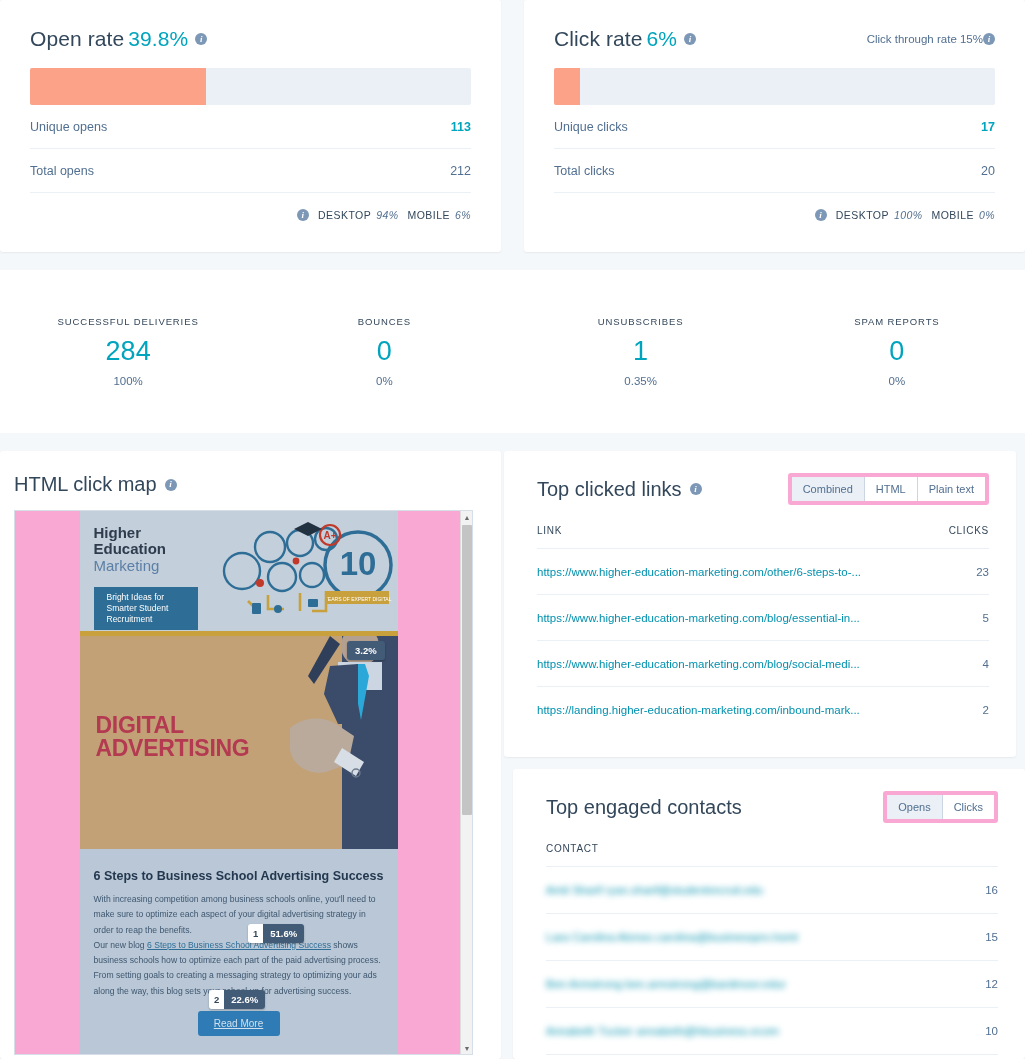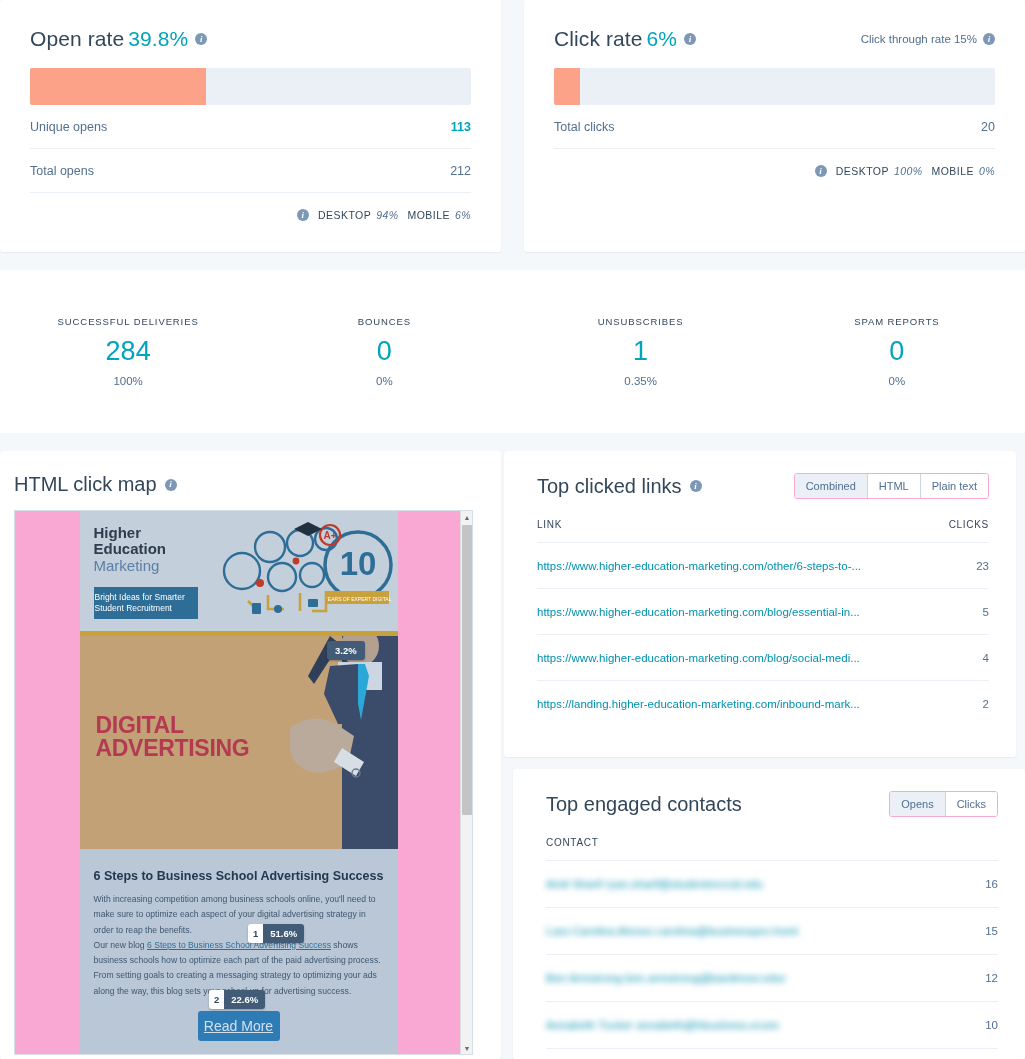--- a/index.html
+++ b/index.html
@@ -18,21 +18,21 @@
   
   .row1 { position:absolute; top:0; left:0; width:1025px; height:252px; }
   .rate-card { position:absolute; top:0; height:252px; width:501px; padding:26px 30px 0 30px; }
   .rate-card.left  { left:0; }
   .rate-card.right { left:524px; width:501px; }
 
   .rate-head { display:flex; align-items:center; justify-content:space-between; height:26px; }
   .rate-title { font-size:21px; font-weight:400; color:#33475B; letter-spacing:.1px; white-space:nowrap; }
   .rate-title .pct { color:#00A4BD; margin-left:4px; }
   .rate-title-wrap { display:flex; align-items:center; gap:7px; }
-  .ctr-wrap { display:flex; align-items:flex-start; gap:6px; font-size:11.5px; color:#516F90; }
+  .ctr-wrap { display:flex; align-items:flex-start; font-size:11.5px; color:#516F90; }
 
   .info-icon {
     display:inline-flex; align-items:center; justify-content:center;
     width:12px; height:12px; border-radius:50%; background:#7C98B6;
     color:#fff; font-size:9px; font-weight:bold; font-style:italic;
     font-family:"Liberation Serif", serif; line-height:1; flex:none;
   }
 
   .bar-track { margin-top:16px; height:37px; background:#EAF0F6; border-radius:2px; overflow:hidden; }
   .bar-fill  { height:100%; background:#FCA289; }
@@ -74,55 +74,55 @@
 
   
   .email { position:absolute; top:0; left:0; width:447px; }
   .email-inner { margin:0 auto; width:318px; background:#B9C7D6; }
 
   .eh { position:relative; height:125px; background:#C3CFDB; overflow:hidden; }
   .eh-logo { position:absolute; left:14px; top:14px; }
   .eh-logo .l1,.eh-logo .l2 { font-size:15px; font-weight:bold; color:#2E3C4D; line-height:1.08; }
   .eh-logo .l3 { font-size:15px; font-weight:400; color:#5B7FA6; line-height:1.15; }
   .eh-tag { position:absolute; left:14px; top:76px; width:104px; background:#2E6E96;
-            color:#fff; font-size:8.5px; line-height:1.28; padding:5px 1px; }
+            color:#fff; font-size:8.5px; line-height:1.28; padding:5px 13px; }
   .eh-art { position:absolute; right:4px; top:6px; width:186px; height:112px; }
   .eh-rule { position:absolute; left:0; bottom:0; width:100%; height:5px; background:#C8A13C; }
 
   .hero { position:relative; height:213px; background:#C3A177; overflow:hidden; }
   .hero-txt { position:absolute; left:16px; top:78px; font-size:23px; font-weight:bold;
               color:#B33A51; line-height:1.02; letter-spacing:-.3px; }
   .hero-man { position:absolute; right:-2px; top:0; width:128px; height:213px; }
 
   .ebody { background:#B9C7D6; padding:20px 14px 16px 14px; }
   .ebody h3 { font-size:12.5px; font-weight:bold; color:#23384F; margin-bottom:8px; line-height:1.2; }
   .ebody p { font-size:8.6px; line-height:1.78; color:#3E5770; }
   .ebody a.inline { color:#2E6E96; text-decoration:underline; }
   .readmore { display:block; width:82px; margin:12px auto 0 auto; background:#2E7BB5;
-              color:#CFE0EE; font-size:14px; text-align:center; padding:7px 0; border-radius:3px; }
+              color:#CFE0EE; font-size:10px; text-align:center; padding:7px 0; border-radius:3px; }
 
   .efoot { background:#B9C7D6; padding:10px 14px 20px 14px; display:flex; align-items:flex-start; gap:10px; }
   .efoot-img { width:70px; height:28px; background:linear-gradient(90deg,#2E6E96,#B9C7D6); flex:none; }
   .efoot-t { font-size:12px; font-weight:bold; color:#23384F; line-height:1.15; margin-left:40px; }
 
   .cm-badge { position:absolute; display:flex; align-items:stretch; border-radius:3px;
               overflow:hidden; box-shadow:0 1px 2px rgba(0,0,0,.25); }
   .cm-badge .n { background:#fff; color:#33475B; font-size:9.5px; font-weight:bold;
                  padding:4px 5px; display:flex; align-items:center; }
   .cm-badge .p { background:#425B76; color:#fff; font-size:9.5px; font-weight:bold;
                  padding:4px 7px; display:flex; align-items:center; }
   .cm-badge.solo .p { padding:4px 8px; }
 
   
   .links-card { position:absolute; top:451px; left:504px; width:512px; height:306px; padding:22px 27px 0 33px; }
   .panel-head { display:flex; align-items:center; justify-content:space-between; margin-bottom:20px; }
   .panel-title-wrap { display:flex; align-items:center; gap:8px; }
   .panel-title { font-size:20px; font-weight:400; color:#33475B; }
 
-  .seg { display:flex; border:1px solid #f9a8d4; border-radius:3px; overflow:hidden;text-align:center; }
+  .seg { display:flex; border:4px solid #f9a8d4; border-radius:3px; overflow:hidden;text-align:center; }
   .seg .opt { font-size:11px; color:#516F90; padding:6px 11px; background:#fff;
               border-right:1px solid #CBD6E2; white-space:nowrap; }
   .seg .opt:last-child { border-right:none; }
   .seg .opt.active { background:#EAF0F6; }
 
   .tbl-head { display:flex; justify-content:space-between; font-size:10px; letter-spacing:.7px;
               color:#33475B; padding-bottom:12px; border-bottom:1px solid #EAF0F6; }
   .tbl-row { display:flex; justify-content:space-between; align-items:center;
              height:46px; border-bottom:1px solid #EAF0F6; }
   .tbl-row:last-child { border-bottom:none; }
@@ -184,20 +184,24 @@
           </div>
           <span class="info-icon">i</span>
         </div>
         <div class="ctr-wrap">
           <span>Click through rate 15%</span>
           <span class="info-icon">i</span>
         </div>
       </div>
       <div class="bar-track">
         <div class="bar-fill" id="click-bar" style="width: 6%;"></div>
+      </div>
+      <div class="stat-line">
+        <span class="l">Unique clicks</span>
+        <span class="v accent">17</span>
       </div>
       <div class="stat-line">
         <span class="l">Total clicks</span>
         <span class="v">20</span>
       </div>
       <div class="device-row">
         <span class="info-icon">i</span>
         <span class="dv">
           <span>DESKTOP</span>
           <span class="num">100%</span>
@@ -314,21 +318,21 @@
             <a class="readmore" href="#">Read More</a>
           </div>
 
           <div class="efoot">
             <div class="efoot-img"></div>
             <div class="efoot-t">Free Paid Advertising</div>
           </div>
         </div>
       </div>
 
-      <div class="cm-badge solo" style="left:312px; top:130px;">
+      <div class="cm-badge solo" style="left:332px; top:130px;">
         <span class="p">3.2%</span>
       </div>
       <div class="cm-badge" style="left:233px; top:413px;">
         <span class="n">1</span>
         <span class="p">51.6%</span>
       </div>
       <div class="cm-badge" style="left:194px; top:479px;">
         <span class="n">2</span>
         <span class="p">22.6%</span>
       </div>

